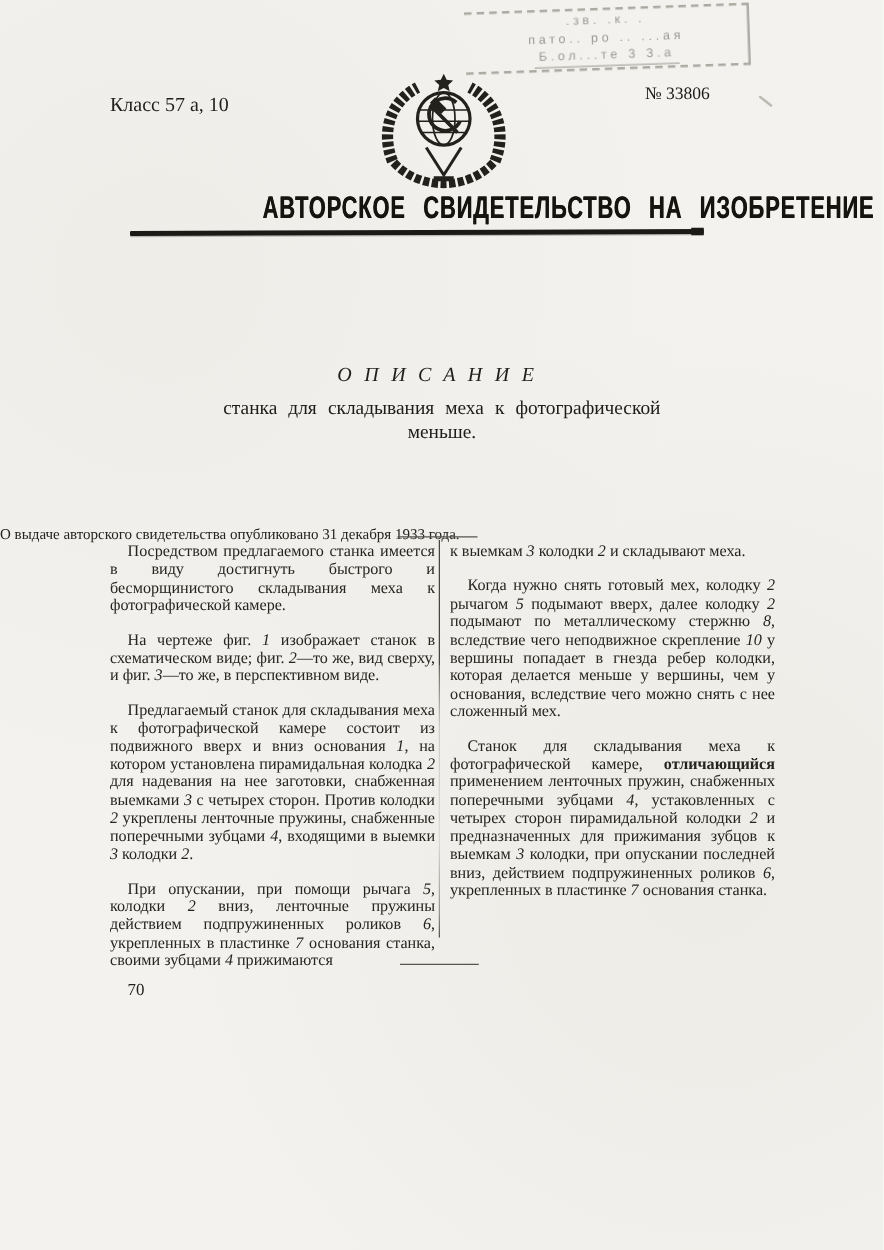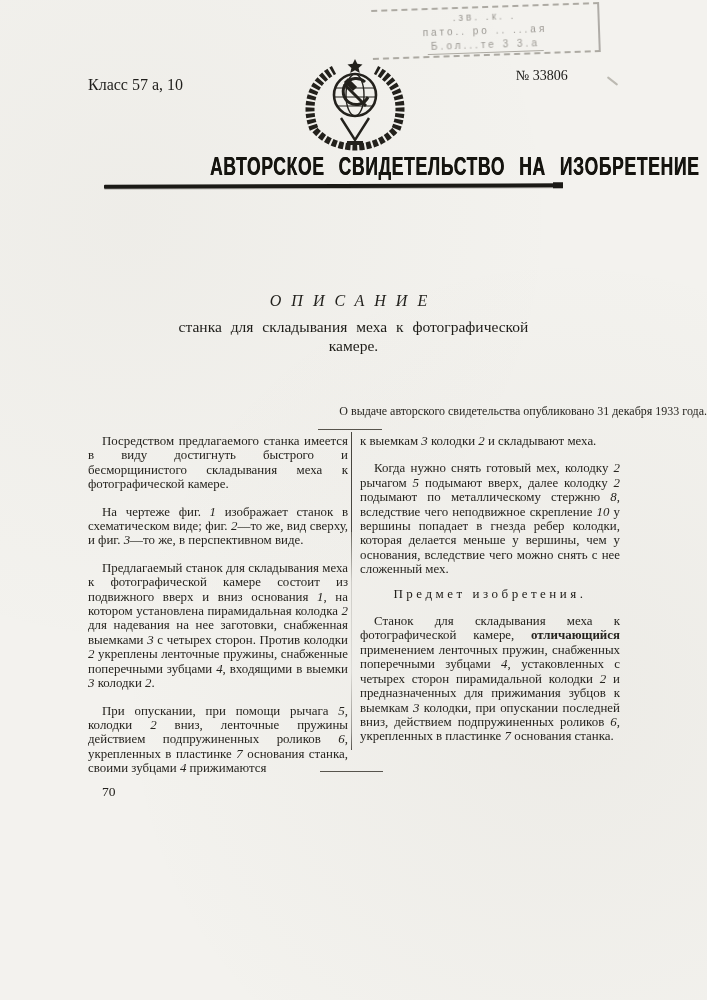--- a/index.html
+++ b/index.html
@@ -50,21 +50,21 @@
   .title-rule::after{content:""; position:absolute; right:0; top:-1px; width:10px; height:6px; background:#1b1a16;}
 
   
   .opisanie{position:absolute; left:0; right:0; top:292px; text-align:center;
     font-size:16px; letter-spacing:10px; color:#201f1b;font-style:italic;}
   .subject{position:absolute; left:110px; width:487px; top:317px; text-align:center;
     font-weight:normal; font-size:15.5px; line-height:19px; word-spacing:5px; color:#1d1c18;}
   .byline{position:absolute; left:95px; width:517px; top:363px; text-align:center;
     font-size:13.5px; line-height:16.5px; color:#23211d;}
   .byline b{font-weight:bold;}
-  .pub-note{position:absolute; left:0; right:0; top:404px; text-align:right;
+  .pub-note{position:absolute; left:0; right:0; top:420px; text-align:left;
     font-size:12px; color:#26241f;}
   .mini-rule{position:absolute; left:318px; top:429px; width:64px; height:1px; background:#57544d;}
 
   
   .columns{position:absolute; left:88px; top:434px; width:532px;}
   .col{font-size:12.9px; line-height:14.4px; text-align:justify; color:#26241f; width:260px;}
   .col-left{position:absolute; left:0; top:0;}
   .col-right{position:absolute; left:272px; top:0;}
   .col p{margin:0 0 0 0; text-indent:14px;}
   .col p + p{margin-top:13px;}
@@ -116,39 +116,38 @@
   </div>
 
   <div class="doc-banner">
     <span class="inner">АВТОРСКОЕ СВИДЕТЕЛЬСТВО НА ИЗОБРЕТЕНИЕ</span>
   </div>
   <div class="title-rule"></div>
 
   <div class="opisanie">ОПИСАНИЕ</div>
   <div class="subject">
     <div>станка для складывания меха к фотографической</div>
-    <div>камере.</div>
+    <div>меньше.</div>
   </div>
 
 
   <div class="pub-note">О выдаче авторского свидетельства опубликовано  31 декабря 1933 года.</div>
   <div class="mini-rule"></div>
 
   <div class="columns">
     <div class="col col-left">
       <p>Посредством предлагаемого станка имеется в виду достигнуть быстрого и бесморщинистого складывания меха к фотографической камере.</p>
       <p>На чертеже фиг. <i>1</i> изображает станок в схематическом виде; фиг. <i>2</i>—то же, вид сверху, и фиг. <i>3</i>—то же, в перспективном виде.</p>
       <p>Предлагаемый станок для складывания меха к фотографической камере состоит из подвижного вверх и вниз основания <i>1</i>, на котором установлена пирамидальная колодка <i>2</i> для надевания на нее заготовки, снабженная выемками <i>3</i> с четырех сторон. Против колодки <i>2</i> укреплены ленточные пружины, снабженные поперечными зубцами <i>4</i>, входящими в выемки <i>3</i> колодки <i>2</i>.</p>
       <p>При опускании, при помощи рычага <i>5</i>, колодки <i>2</i> вниз, ленточные пружины действием подпружиненных роликов <i>6</i>, укрепленных в пластинке <i>7</i> основания станка, своими зубцами <i>4</i> прижимаются</p>
     </div>
     <div class="divider"></div>
     <div class="col col-right">
       <p class="cont">к выемкам <i>3</i> колодки <i>2</i> и складывают меха.</p>
       <p>Когда нужно снять готовый мех, колодку <i>2</i> рычагом <i>5</i> подымают вверх, далее колодку <i>2</i> подымают по металлическому стержню <i>8</i>, вследствие чего неподвижное скрепление <i>10</i> у вершины попадает в гнезда ребер колодки, которая делается меньше у вершины, чем у основания, вследствие чего можно снять с нее сложенный мех.</p>
-      <p class="claims-heading">Предмет изобретения.</p>
       <p><span>Станок для складывания меха к фотографической камере, </span><b>отличающийся</b><span> применением ленточных пружин, снабженных поперечными зубцами <i>4</i>, устаковленных с четырех сторон пирамидальной колодки <i>2</i> и предназначенных для прижимания зубцов к выемкам <i>3</i> колодки, при опускании последней вниз, действием подпружиненных роликов <i>6</i>, укрепленных в пластинке <i>7</i> основания станка.</span></p>
     </div>
   </div>
 
   <div class="end-rule"></div>
   <div class="page-number">70</div>
 
 </div>
 
 </body></html>

